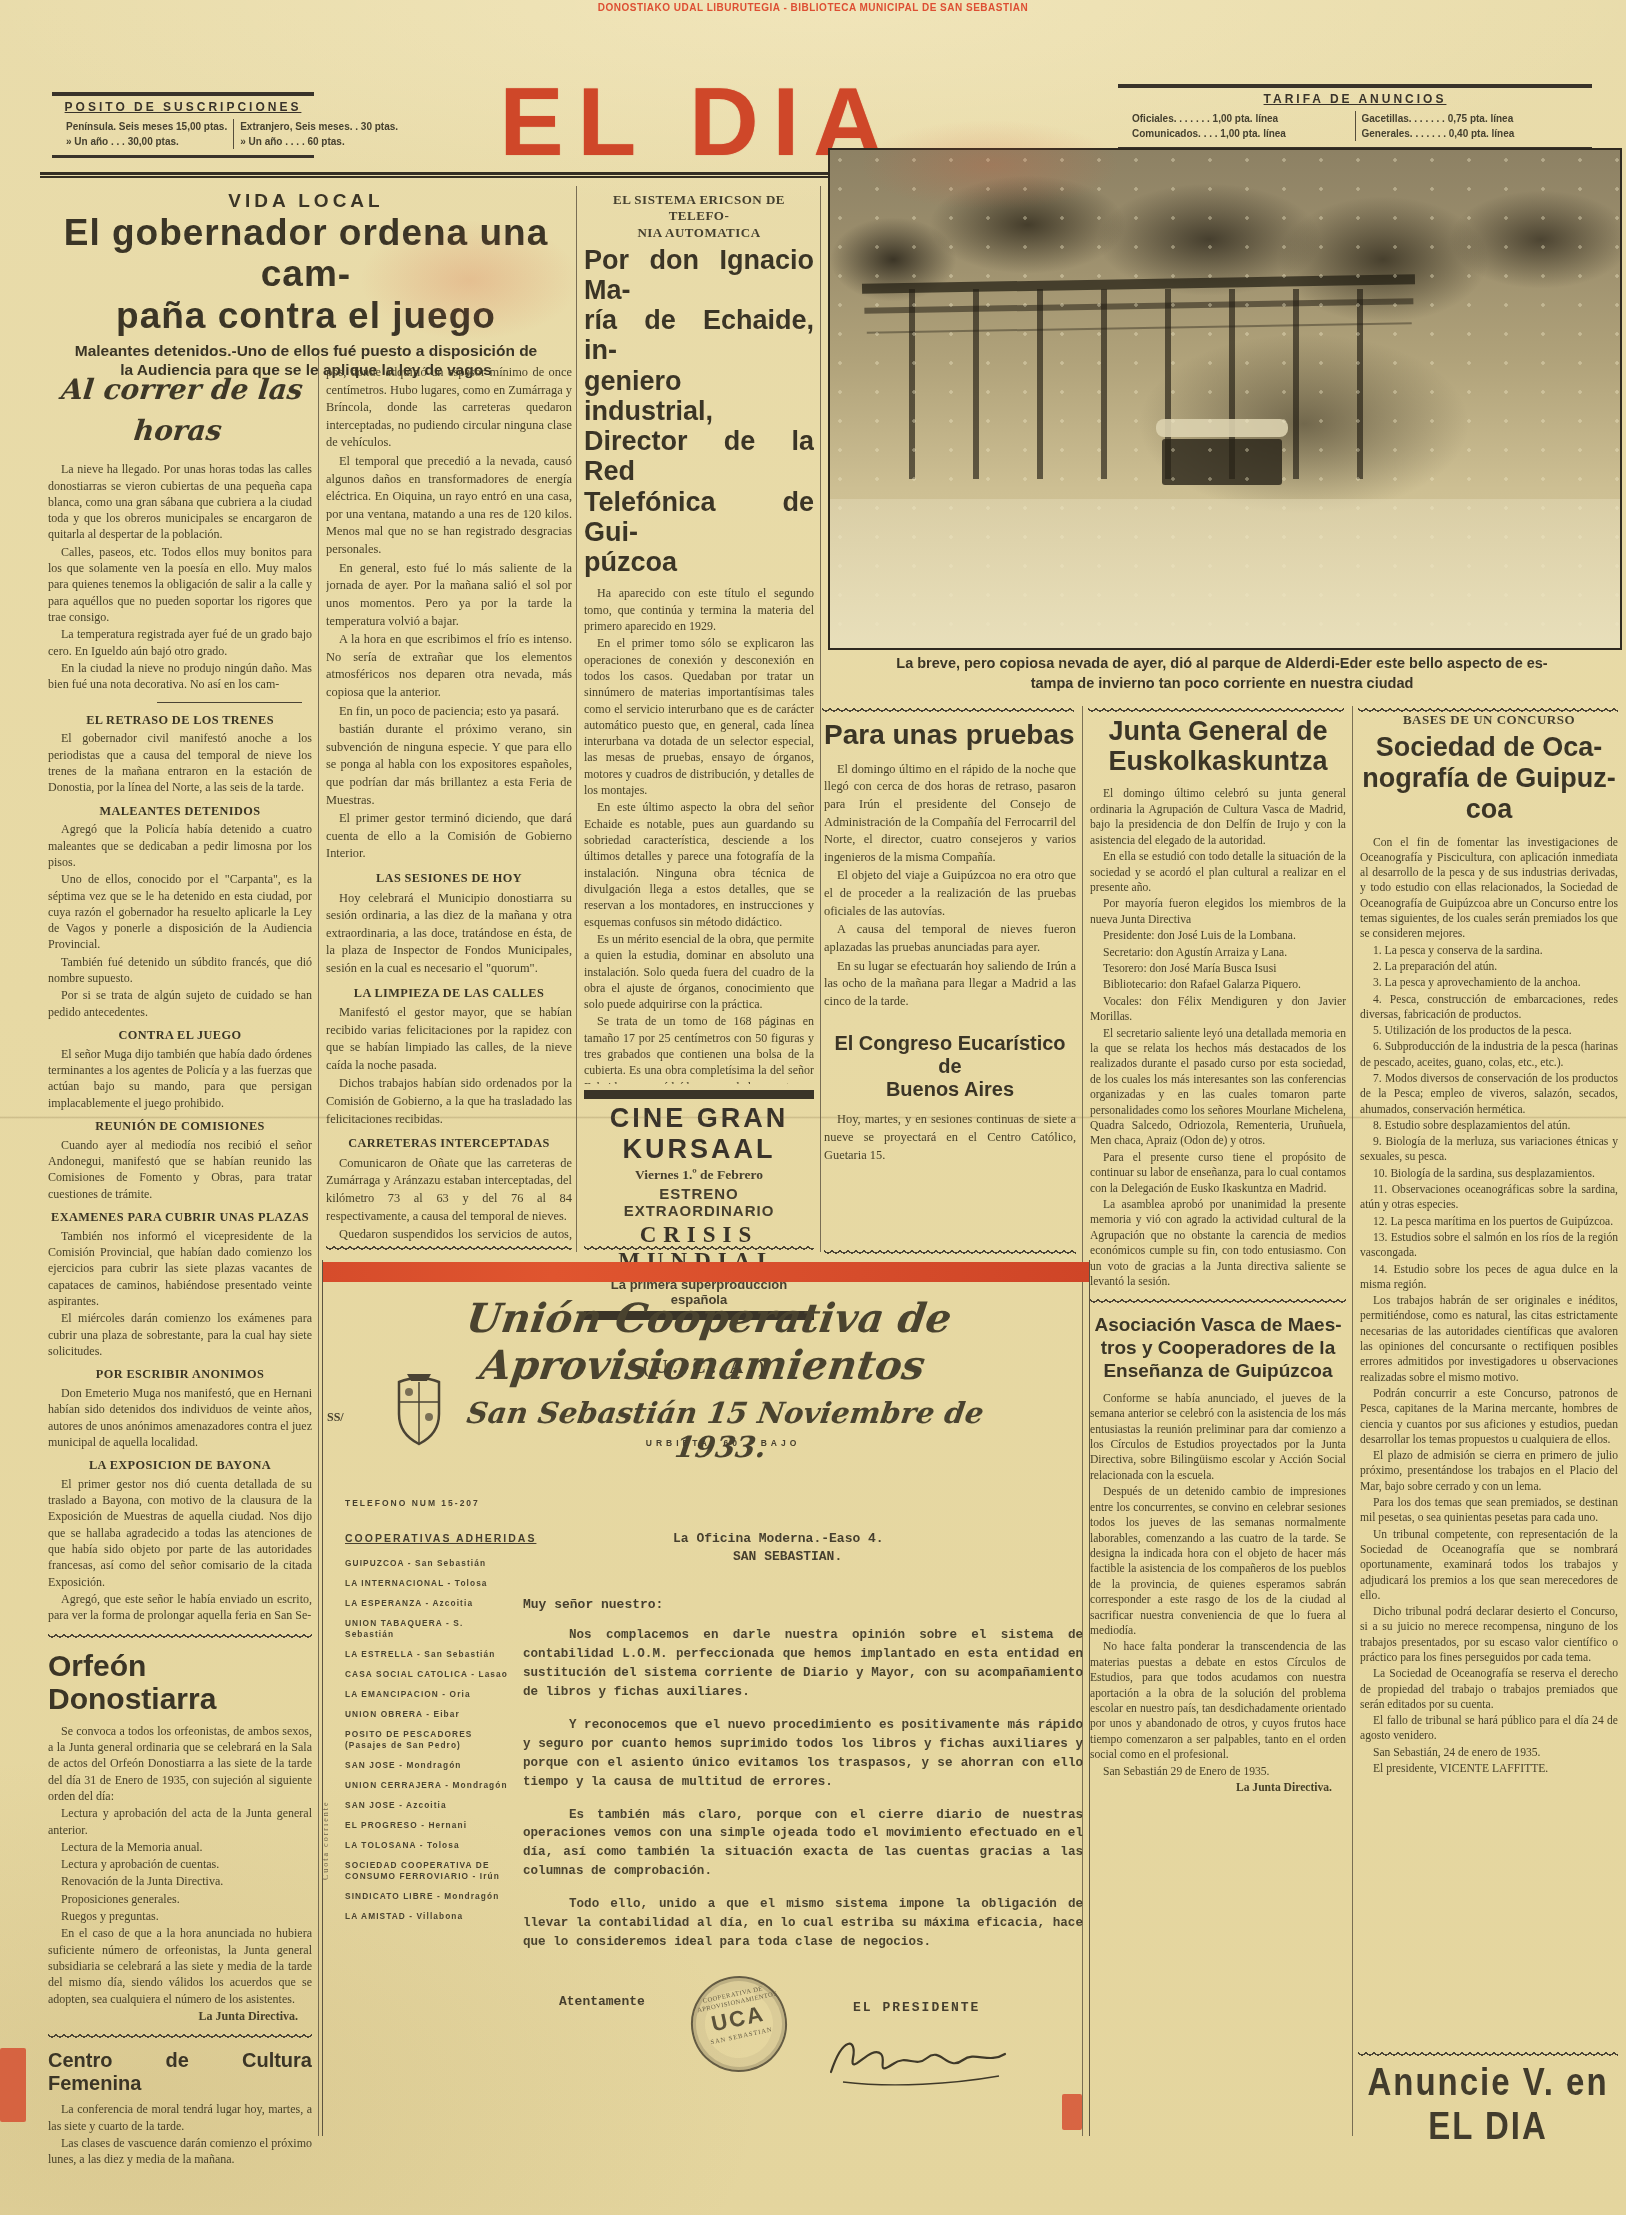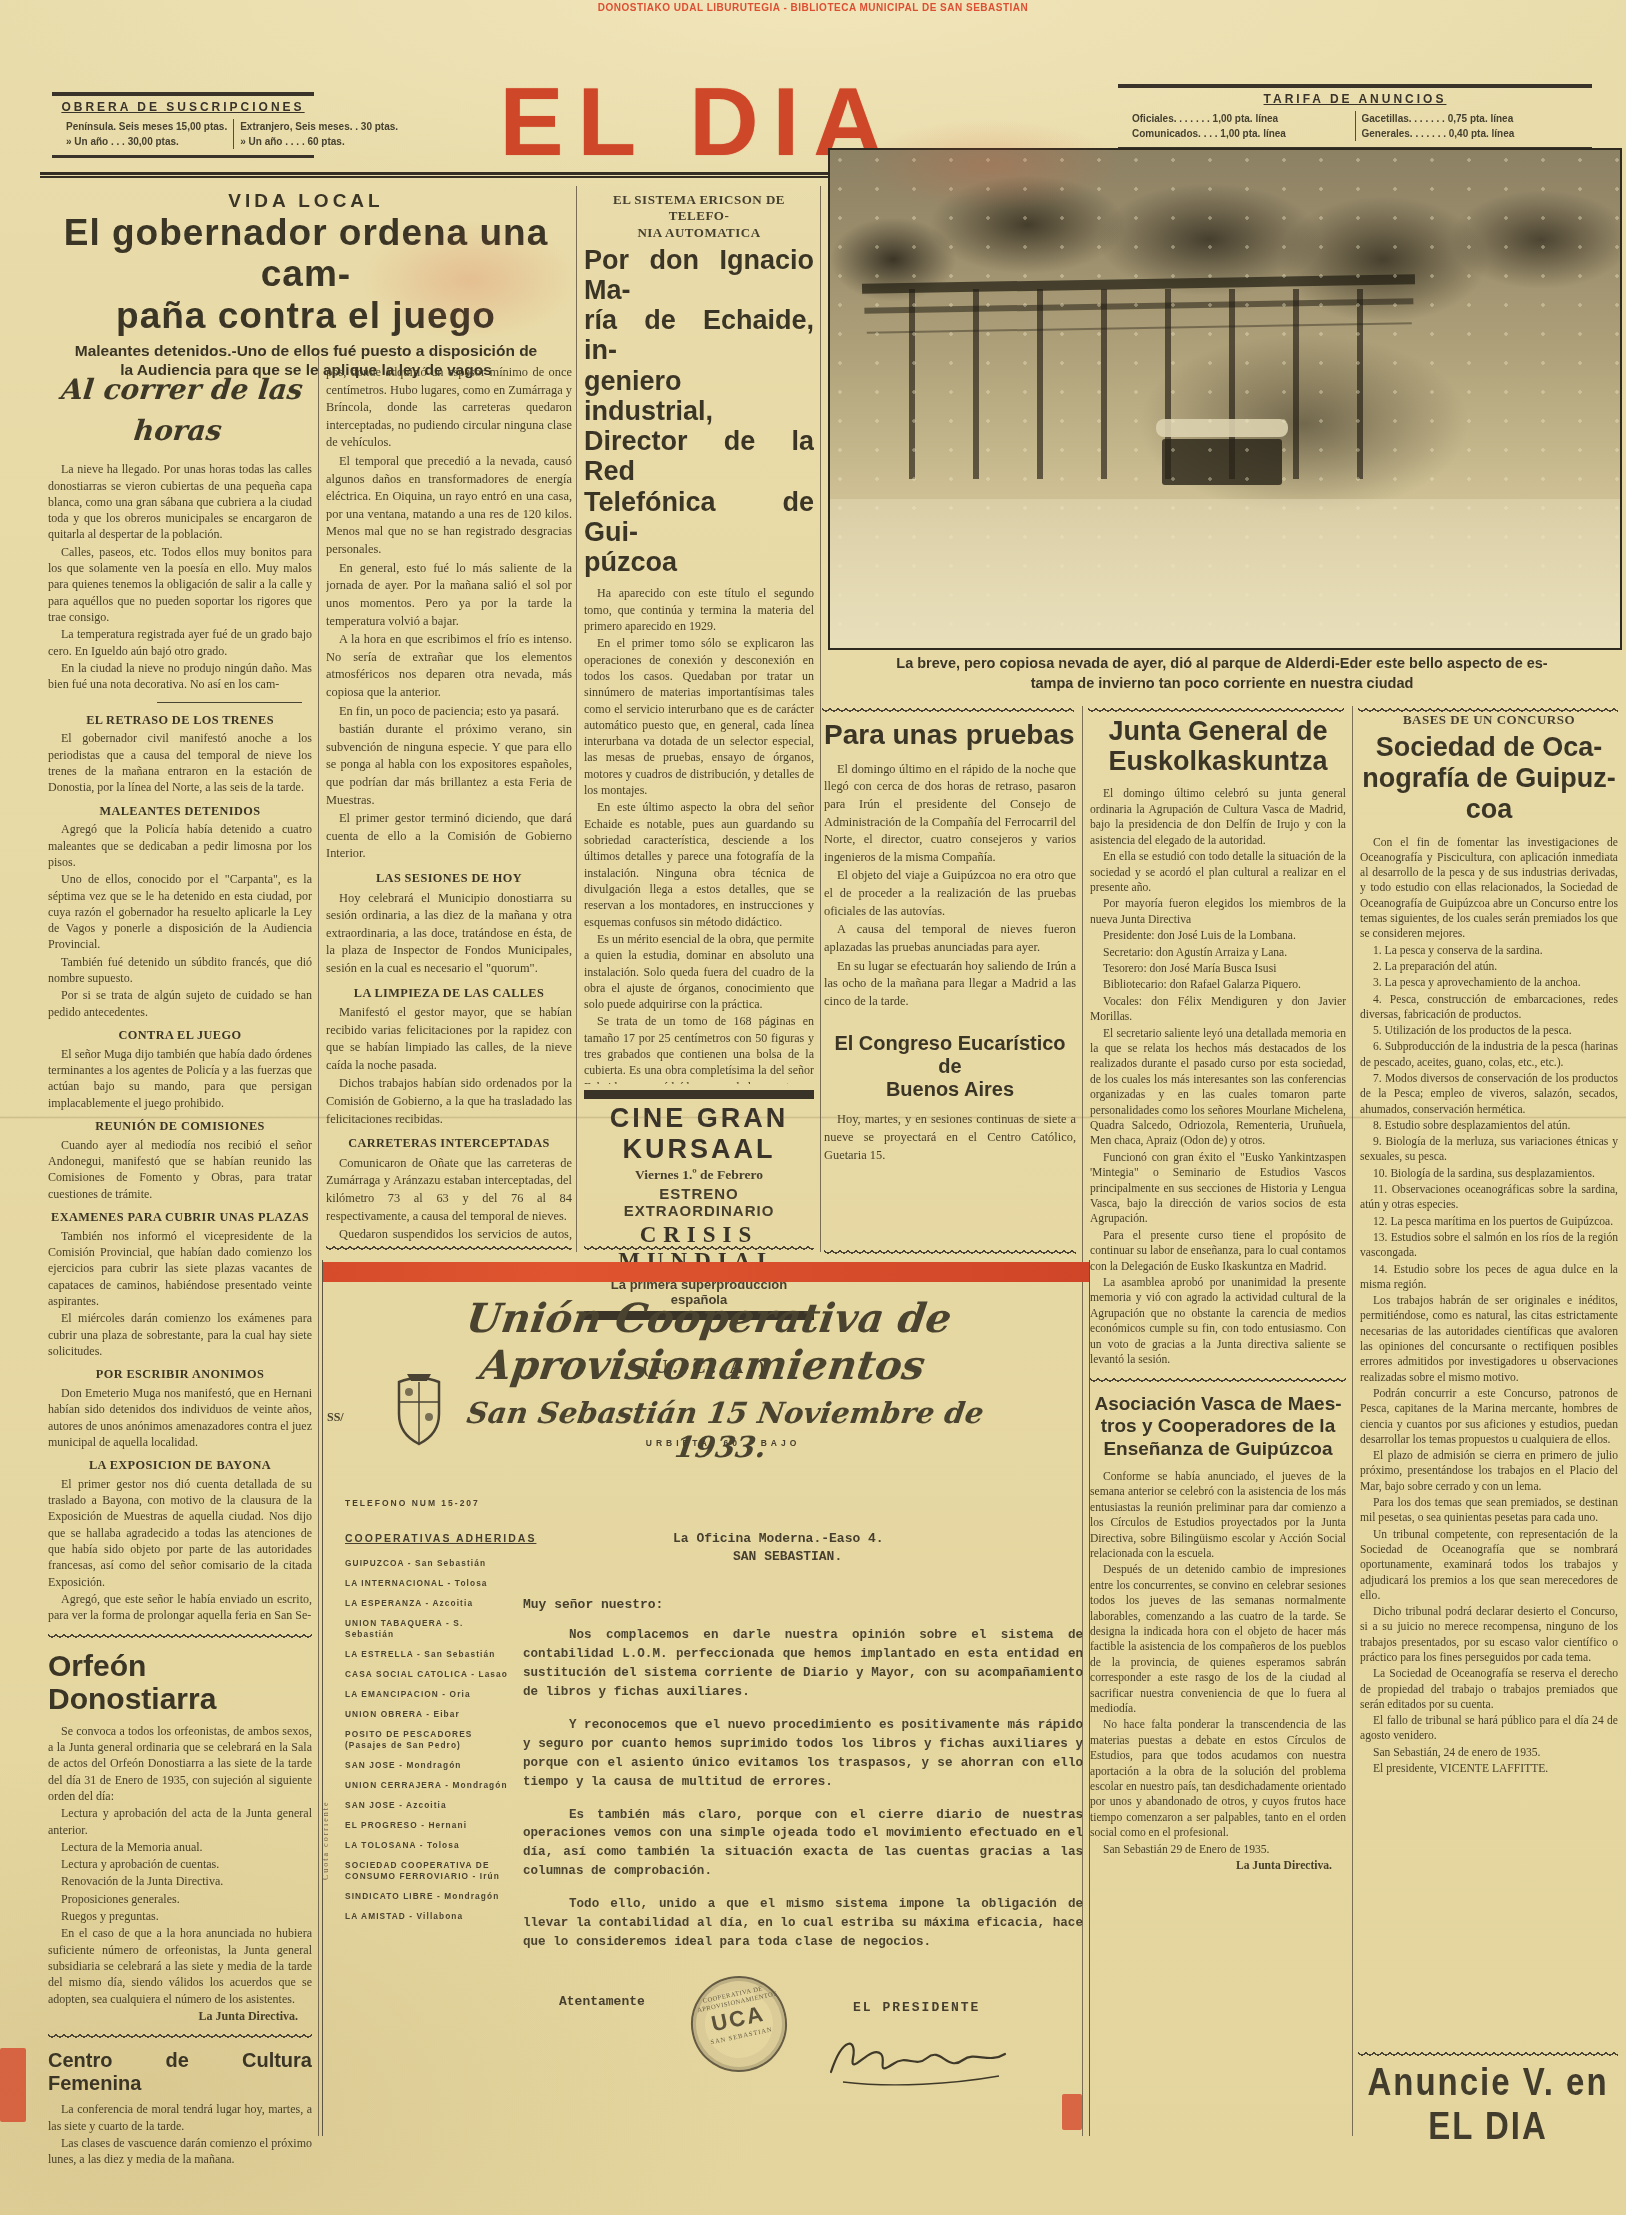--- a/index.html
+++ b/index.html
@@ -124,21 +124,21 @@
   .red-blotch{background:#d5492c;opacity:.8;border-radius:2px;}
   .smudge{pointer-events:none;background:radial-gradient(closest-side, rgba(214,90,58,.22), transparent);}
   .fold{left:0;top:1116px;width:100%;height:3px;background:linear-gradient(180deg,rgba(120,100,60,.0),rgba(120,100,60,.22),rgba(120,100,60,0));}
 </style>
 </head>
 <body>
 
 <div class="abs lib-stamp">DONOSTIAKO UDAL LIBURUTEGIA - BIBLIOTECA MUNICIPAL DE SAN SEBASTIAN</div>
 
 <div class="abs tariff" style="left:52px;top:92px;width:246px;">
-  <div class="tariff-title">OBRERA DE SUSCRIPCIONES</div>
+  <div class="tariff-title">POSITO DE SUSCRIPCIONES</div>
   <div class="tariff-cols">
     <div class="tariff-col">
         <div class="tariff-line">Península.  Seis meses  15,00 ptas.</div>
         <div class="tariff-line">»   Un año . . .  30,00 ptas.</div>
       </div>
     <div class="tariff-col">
         <div class="tariff-line">Extranjero,  Seis meses. .  30 ptas.</div>
         <div class="tariff-line">»   Un año . . . .  60 ptas.</div>
       </div>
   </div>
@@ -315,21 +315,20 @@
   <div>
       <p class="">El domingo último celebró su junta general ordinaria la Agrupación de Cultura Vasca de Madrid, bajo la presidencia de don Delfín de Irujo y con la asistencia del elegado de la autoridad.</p>
       <p class="">En ella se estudió con todo detalle la situación de la sociedad y se acordó el plan cultural a realizar en el presente año.</p>
       <p class="">Por mayoría fueron elegidos los miembros de la nueva Junta Directiva</p>
       <p class="">Presidente: don José Luis de la Lombana.</p>
       <p class="">Secretario: don Agustín Arraiza y Lana.</p>
       <p class="">Tesorero: don José María Busca Isusi</p>
       <p class="">Bibliotecario: don Rafael Galarza Piquero.</p>
       <p class="">Vocales: don Félix Mendiguren y don Javier Morillas.</p>
       <p class="">El secretario saliente leyó una detallada memoria en la que se relata los hechos más destacados de los realizados durante el pasado curso por esta sociedad, de los cuales los más interesantes son las conferencias organizadas y en las cuales tomaron parte personalidades como los señores Mourlane Michelena, Quadra Salcedo, Odriozola, Rementeria, Uruñuela, Men chaca, Apraiz (Odon de) y otros.</p>
-      <p class="">Funcionó con gran éxito el "Eusko Yankintzaspen 'Mintegia" o Seminario de Estudios Vascos principalmente en sus secciones de Historia y Lengua Vasca, bajo la dirección de varios socios de esta Agrupación.</p>
       <p class="">Para el presente curso tiene el propósito de continuar su labor de enseñanza, para lo cual contamos con la Delegación de Eusko Ikaskuntza en Madrid.</p>
       <p class="">La asamblea aprobó por unanimidad la presente memoria y vió con agrado la actividad cultural de la Agrupación que no obstante la carencia de medios económicos cumple su fin, con todo entusiasmo. Con un voto de gracias a la Junta directiva saliente se levantó la sesión.</p>
     </div>
   <div class="squig-flow"></div>
   <div class="hsans center pre" style="font-size:19px;line-height:1.2;margin:4px 0 8px;">Asociación Vasca de Maes-
 tros y Cooperadores de la
 Enseñanza de Guipúzcoa</div>
   <div>
       <p class="">Conforme se había anunciado, el jueves de la semana anterior se celebró con la asistencia de los más entusiastas la reunión preliminar para dar comienzo a los Círculos de Estudios proyectados por la Junta Directiva, sobre Bilingüismo escolar y Acción Social relacionada con la escuela.</p>
       <p class="">Después de un detenido cambio de impresiones entre los concurrentes, se convino en celebrar sesiones todos los jueves de las semanas normalmente laborables, comenzando a las cuatro de la tarde. Se designa la indicada hora con el objeto de hacer más factible la asistencia de los compañeros de los pueblos de la provincia, de quienes esperamos sabrán corresponder a este rasgo de los de la ciudad al sacrificar nuestra conveniencia de que lo fuera al mediodía.</p>

